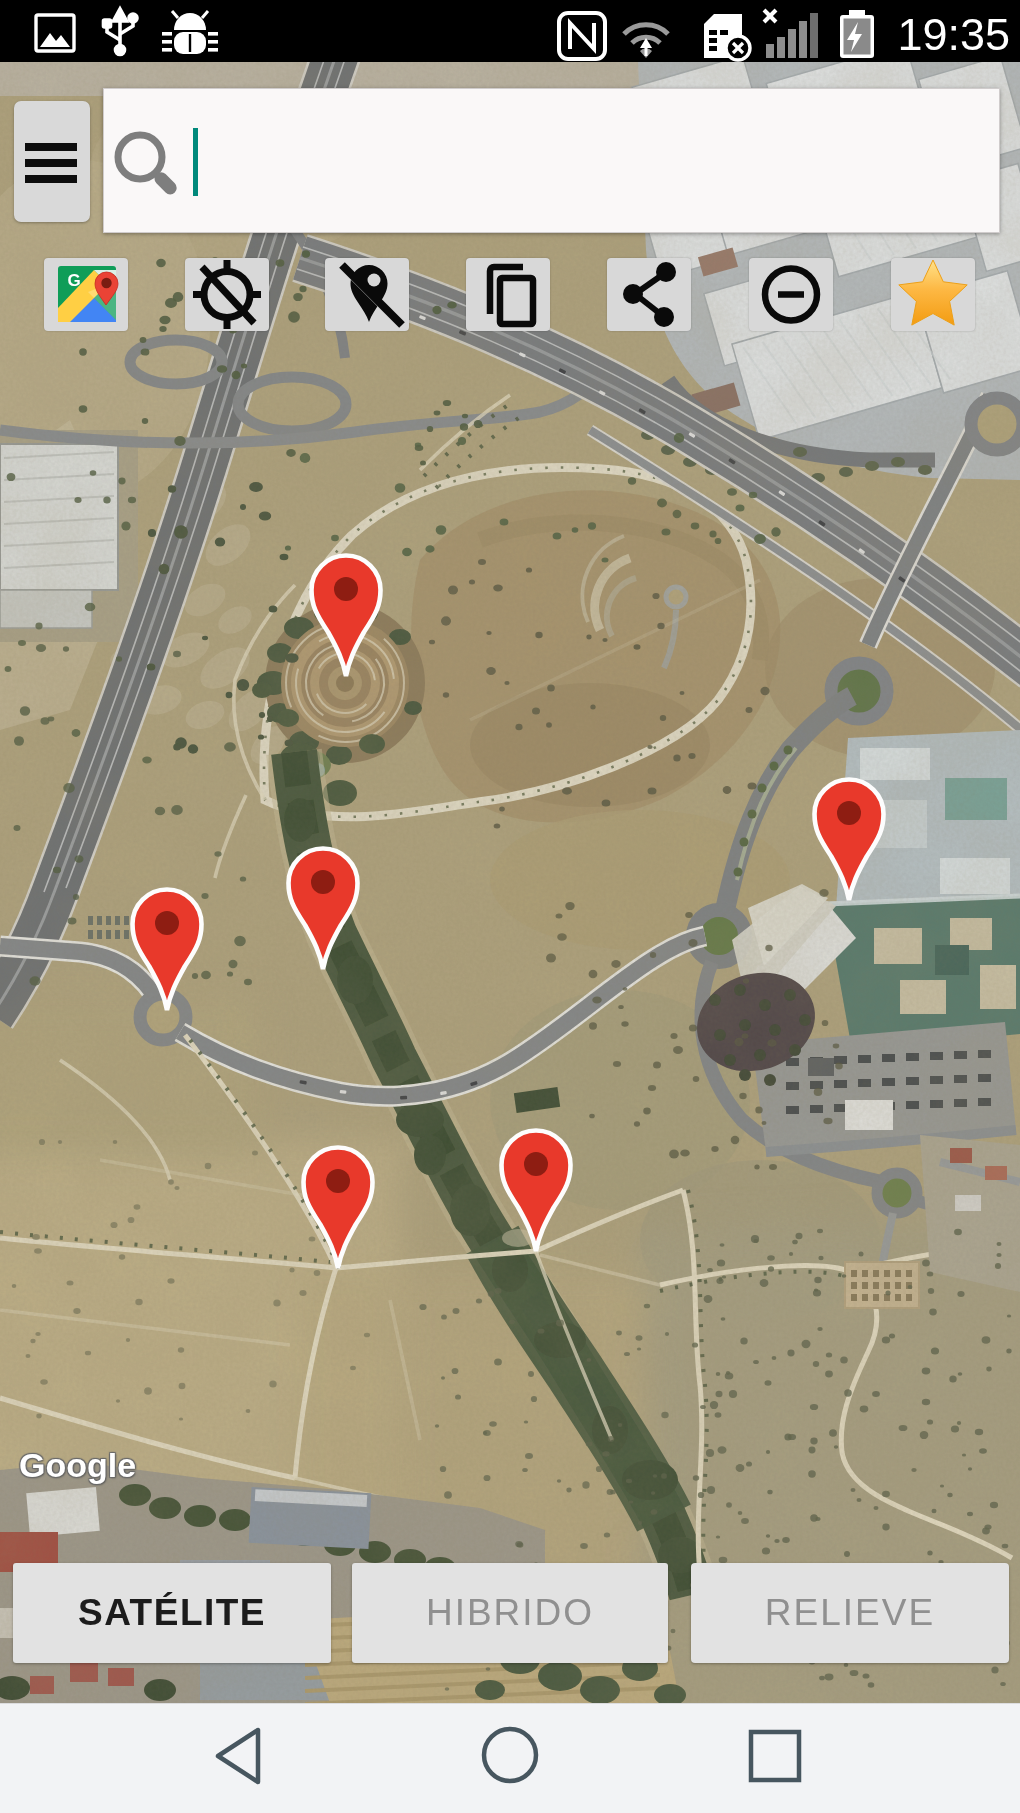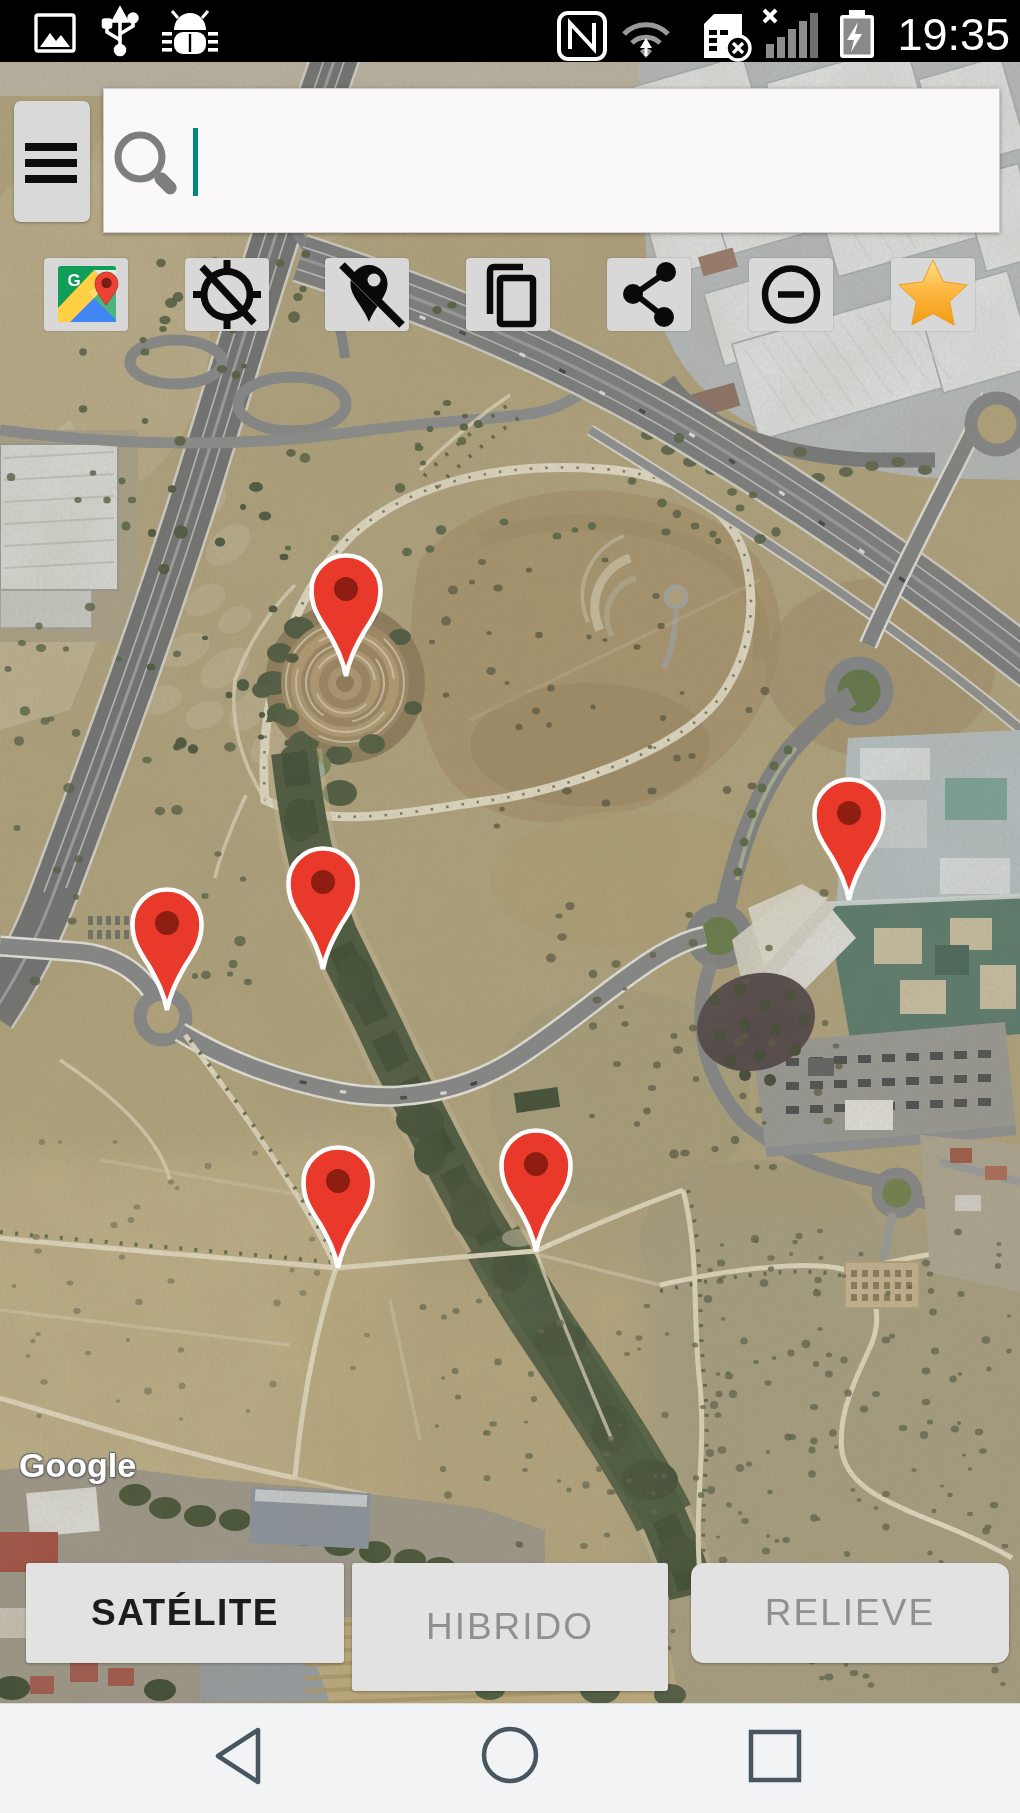--- a/index.html
+++ b/index.html
@@ -1114,25 +1114,25 @@
 <defs>
           <linearGradient id="stg" x1="0" y1="0" x2="0" y2="1">
 <stop offset="0" stop-color="#ffe28a"></stop>
             <stop offset=".45" stop-color="#fdb844"></stop>
             <stop offset="1" stop-color="#f39c12"></stop>
 </linearGradient>
         </defs>
 <polygon points="42.0,2.0 52.3,23.8 76.2,26.9 58.6,43.4 63.2,67.1 42.0,55.5 20.8,67.1 25.4,43.4 7.8,26.9 31.7,23.8" fill="url(#stg)" stroke="#eda018" stroke-width="1"></polygon>
 </svg></div>
 
-<div style="position:absolute;left:26px;top:1563px;width:318px;height:100px;background:#e2e2e2;border-radius:3px;box-shadow:0 1px 3px rgba(0,0,0,.3);display:flex;align-items:center;justify-content:center;font-size:37px;font-weight:bold;letter-spacing:1.5px;color:#1c1c1c;">SATÉLITE</div>
-
-<div style="position:absolute;left:352px;top:1563px;width:316px;height:128px;background:#e2e2e2;border-radius:3px;box-shadow:0 1px 3px rgba(0,0,0,.3);display:flex;align-items:center;justify-content:center;font-size:37px;letter-spacing:2px;color:#909090;">HIBRIDO</div>
-
-<div style="position:absolute;left:691px;top:1563px;width:318px;height:100px;background:#e2e2e2;border-radius:13px;box-shadow:0 1px 3px rgba(0,0,0,.3);display:flex;align-items:center;justify-content:center;font-size:37px;letter-spacing:2px;color:#909090;">RELIEVE</div>
+<div style="position:absolute;left:13px;top:1563px;width:318px;height:100px;background:#e2e2e2;border-radius:3px;box-shadow:0 1px 3px rgba(0,0,0,.3);display:flex;align-items:center;justify-content:center;font-size:37px;font-weight:bold;letter-spacing:1.5px;color:#1c1c1c;">SATÉLITE</div>
+
+<div style="position:absolute;left:352px;top:1563px;width:316px;height:100px;background:#e2e2e2;border-radius:3px;box-shadow:0 1px 3px rgba(0,0,0,.3);display:flex;align-items:center;justify-content:center;font-size:37px;letter-spacing:2px;color:#909090;">HIBRIDO</div>
+
+<div style="position:absolute;left:691px;top:1563px;width:318px;height:100px;background:#e2e2e2;border-radius:4px;box-shadow:0 1px 3px rgba(0,0,0,.3);display:flex;align-items:center;justify-content:center;font-size:37px;letter-spacing:2px;color:#909090;">RELIEVE</div>
 
 <div style="position:absolute;left:0;top:1703px;width:1020px;height:110px;background:#f2f3f5;border-top:1px solid #dcdcde;box-sizing:border-box;"></div>
 
 <svg style="position:absolute;left:212px;top:1726px;" width="60" height="60" viewBox="0 0 60 60">
       <polygon points="46,4 46,56 6,30" fill="none" stroke="#47565f" stroke-width="4.5" stroke-linejoin="round"></polygon>
     </svg>
 
 <svg style="position:absolute;left:479px;top:1724px;" width="62" height="62" viewBox="0 0 62 62">
       <circle cx="31" cy="31" r="26" fill="none" stroke="#47565f" stroke-width="4.5"></circle>
     </svg>

